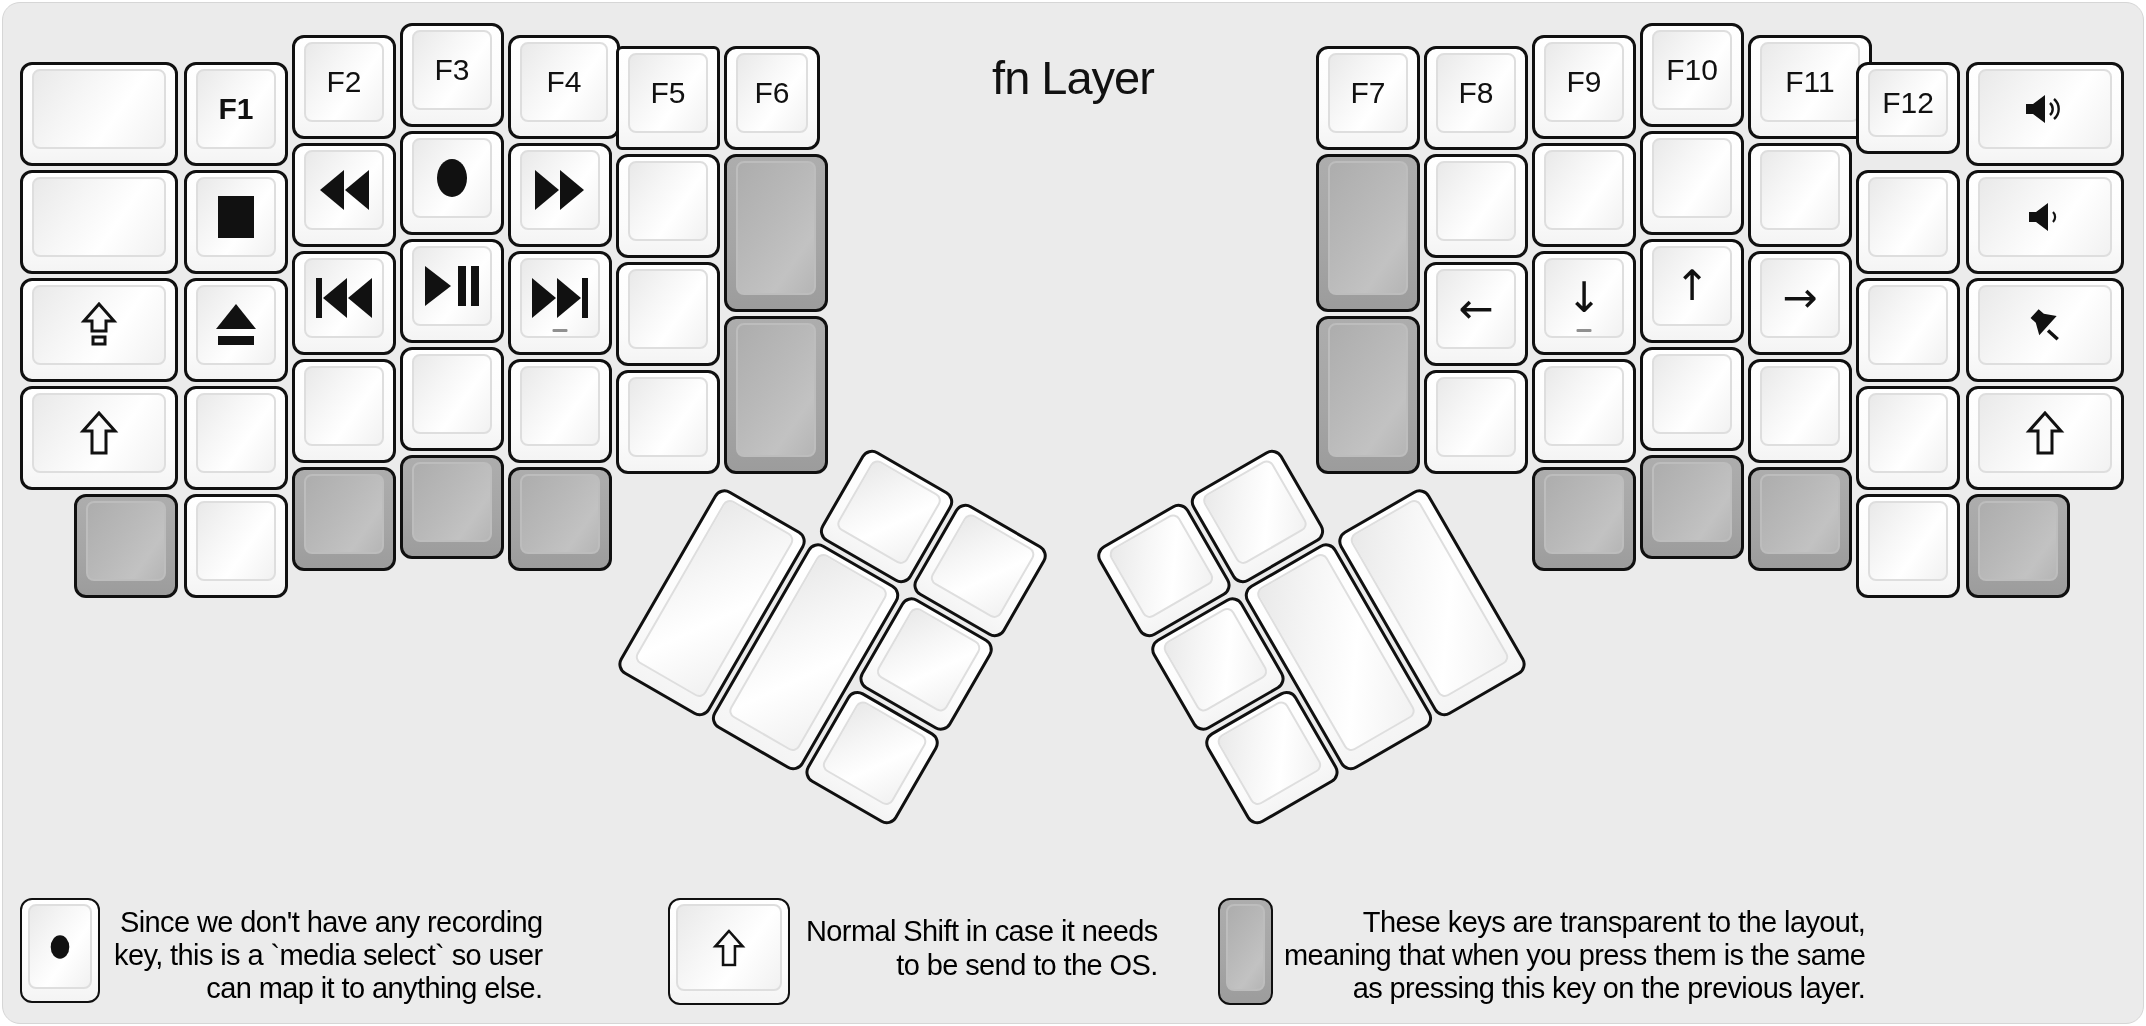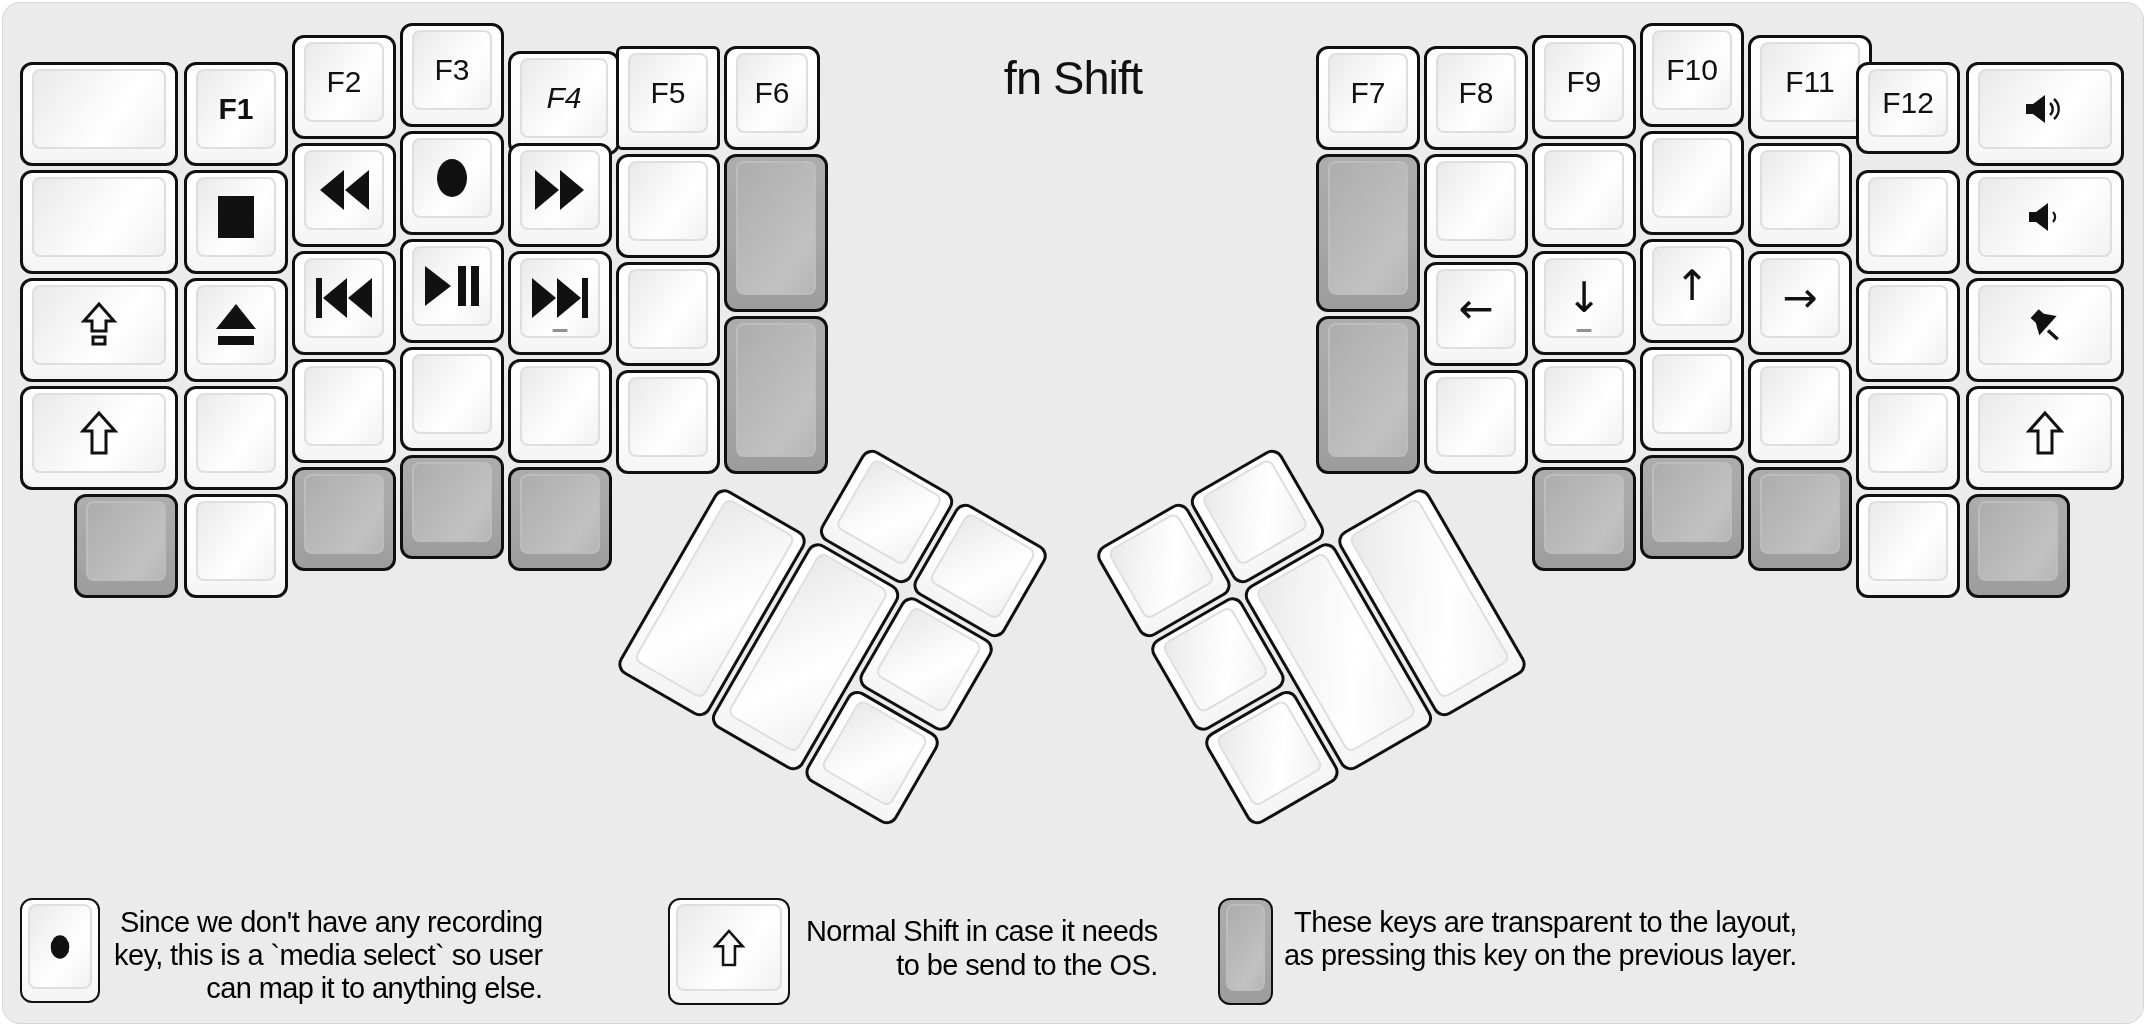--- a/index.html
+++ b/index.html
@@ -31,21 +31,21 @@
   .legend-text{position:absolute;font-size:29px;line-height:33px;letter-spacing:-0.6px;color:#000;text-align:right;}
   #legend-text-1{left:114px;top:906px;}
   #legend-text-2{left:806px;top:914px;line-height:34px;}
   #legend-text-3{left:1284px;top:906px;}
 </style>
 </head>
 <body>
 
 <div id="canvas">
   <div class="panel"></div>
-  <div class="title">fn Shift</div>
+  <div class="title">fn Layer</div>
   <div id="keys">
       <div class="key white" style="left: 20px; top: 62px; width: 158px; height: 104px;">
         <div class="keytop"></div>
       </div>
       <div class="key white" style="left: 20px; top: 170px; width: 158px; height: 104px;">
         <div class="keytop"></div>
       </div>
       <div class="key white" style="left: 20px; top: 278px; width: 158px; height: 104px;">
         <div class="keytop">
           <span class="icon">
@@ -154,21 +154,21 @@
             </svg>
           </span>
         </div>
       </div>
       <div class="key white" style="left: 400px; top: 347px; width: 104px; height: 104px;">
         <div class="keytop"></div>
       </div>
       <div class="key gray" style="left: 400px; top: 455px; width: 104px; height: 104px;">
         <div class="keytop"></div>
       </div>
-      <div class="key white" style="left: 508px; top: 51px; width: 112px; height: 104px; font-style: italic;">
+      <div class="key white" style="left: 508px; top: 35px; width: 112px; height: 104px;">
         <div class="keytop">
           <span class="klabel">F4</span>
         </div>
       </div>
       <div class="key white" style="left: 508px; top: 143px; width: 104px; height: 104px;">
         <div class="keytop">
           <span class="icon">
             <svg width="52" height="40" viewBox="0 0 52 40">
               <polygon points="1,0 25,20 1,40" fill="#111"></polygon>
               <polygon points="26,0 50,20 26,40" fill="#111"></polygon>
@@ -440,15 +440,16 @@
       <div>Since we don't have any recording</div>
       <div>key, this is a `media select` so user</div>
       <div>can map it to anything else.</div>
     </div>
   <div class="legend-text" id="legend-text-2">
       <div>Normal Shift in case it needs</div>
       <div>to be send to the OS.</div>
     </div>
   <div class="legend-text" id="legend-text-3">
       <div>These keys are transparent to the layout,</div>
+      <div>meaning that when you press them is the same</div>
       <div>as pressing this key on the previous layer.</div>
     </div>
 </div>
 
 </body></html>

